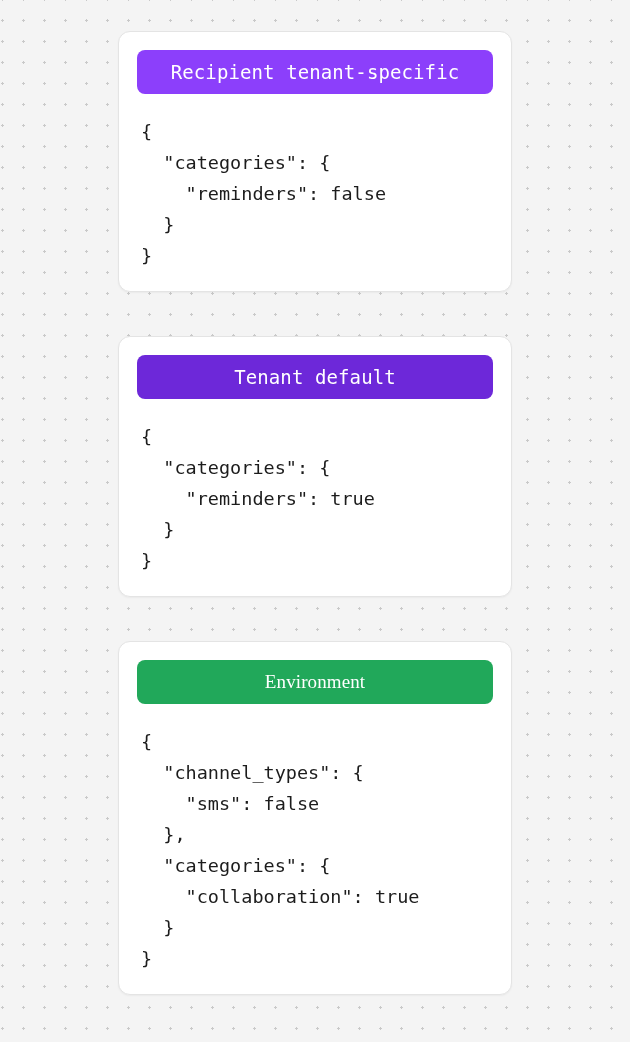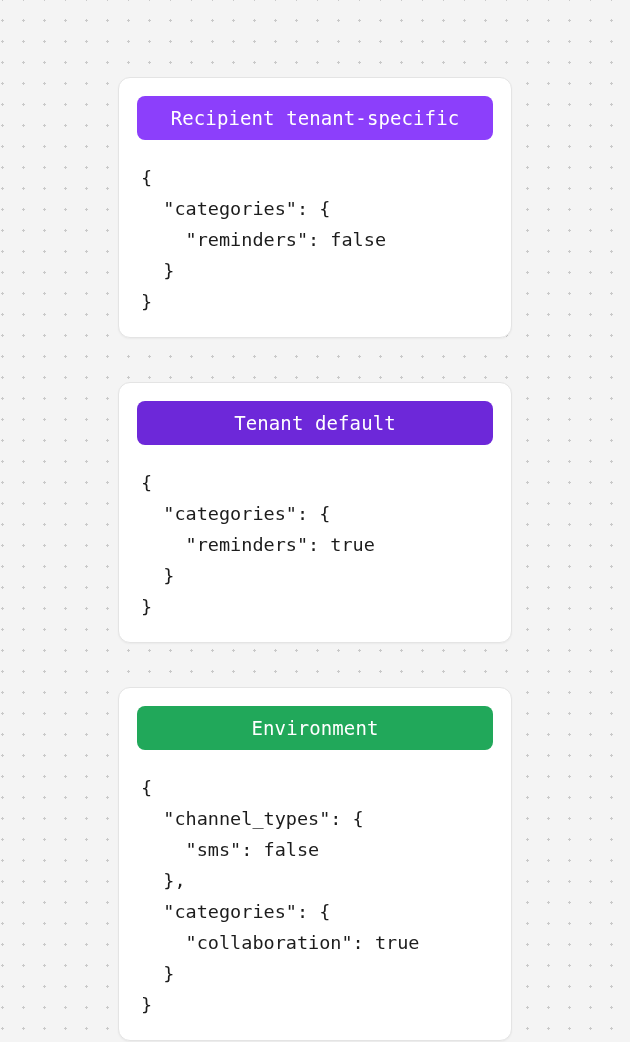--- a/index.html
+++ b/index.html
@@ -17,21 +17,20 @@
     background-position: 13px 10px;
     font-family: "DejaVu Sans Mono", "Liberation Mono", monospace;
     overflow: hidden;
   }
 
   .board {
     position: relative;
     width: 630px;
     height: 812px;
     padding: 31px 118px;
-    margin-top: 46px;
   }
 
   .layer-card {
     background: #ffffff;
     border: 1px solid #e4e4e4;
     border-radius: 12px;
     box-shadow: 0 1px 2px rgba(0,0,0,0.045);
     padding: 18px 18px 20px 18px;
     margin-bottom: 44px;
   }
@@ -82,21 +81,21 @@
   <div class="layer-card">
     <div class="layer-badge" style="background-color: #6d28d9; color: rgb(255, 255, 255);">Tenant default</div>
     <pre class="layer-body">{
   "categories": {
     "reminders": true
   }
 }</pre>
   </div>
 
   <div class="layer-card">
-    <div class="layer-badge" style="background-color: rgb(33, 168, 90); color: rgb(255, 255, 255);">Environment</div>
+    <div class="layer-badge" style="background-color: rgb(33, 168, 90); color: rgb(255, 255, 255); font-family: Liberation Serif, serif;">Environment</div>
     <pre class="layer-body">{
   "channel_types": {
     "sms": false
   },
   "categories": {
     "collaboration": true
   }
 }</pre>
   </div>
 

